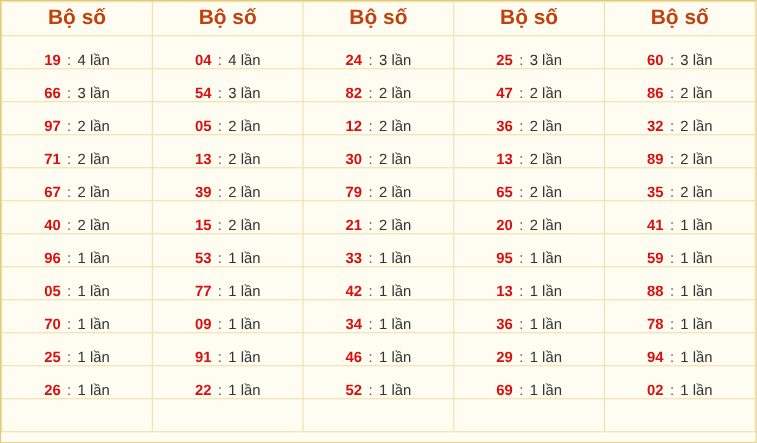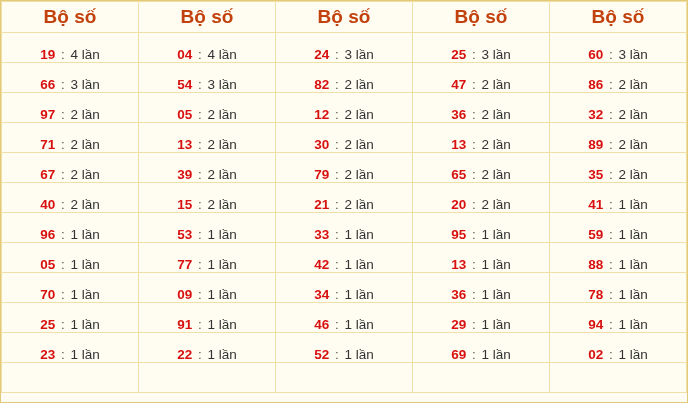--- a/index.html
+++ b/index.html
@@ -148,21 +148,21 @@
           <td><span class="cell"><span class="num">78</span> <span class="sep">:</span> <span class="cnt">1</span> <span class="cnt">lần</span></span></td>
         </tr>
         <tr>
           <td><span class="cell"><span class="num">25</span> <span class="sep">:</span> <span class="cnt">1</span> <span class="cnt">lần</span></span></td>
           <td><span class="cell"><span class="num">91</span> <span class="sep">:</span> <span class="cnt">1</span> <span class="cnt">lần</span></span></td>
           <td><span class="cell"><span class="num">46</span> <span class="sep">:</span> <span class="cnt">1</span> <span class="cnt">lần</span></span></td>
           <td><span class="cell"><span class="num">29</span> <span class="sep">:</span> <span class="cnt">1</span> <span class="cnt">lần</span></span></td>
           <td><span class="cell"><span class="num">94</span> <span class="sep">:</span> <span class="cnt">1</span> <span class="cnt">lần</span></span></td>
         </tr>
         <tr>
-          <td><span class="cell"><span class="num">23</span> <span class="sep">:</span> <span class="cnt">1</span> <span class="cnt">lần</span></span></td>
+          <td><span class="cell"><span class="num">26</span> <span class="sep">:</span> <span class="cnt">1</span> <span class="cnt">lần</span></span></td>
           <td><span class="cell"><span class="num">22</span> <span class="sep">:</span> <span class="cnt">1</span> <span class="cnt">lần</span></span></td>
           <td><span class="cell"><span class="num">52</span> <span class="sep">:</span> <span class="cnt">1</span> <span class="cnt">lần</span></span></td>
           <td><span class="cell"><span class="num">69</span> <span class="sep">:</span> <span class="cnt">1</span> <span class="cnt">lần</span></span></td>
           <td><span class="cell"><span class="num">02</span> <span class="sep">:</span> <span class="cnt">1</span> <span class="cnt">lần</span></span></td>
         </tr>
         <tr>
           <td></td>
           <td></td>
           <td></td>
           <td></td>

